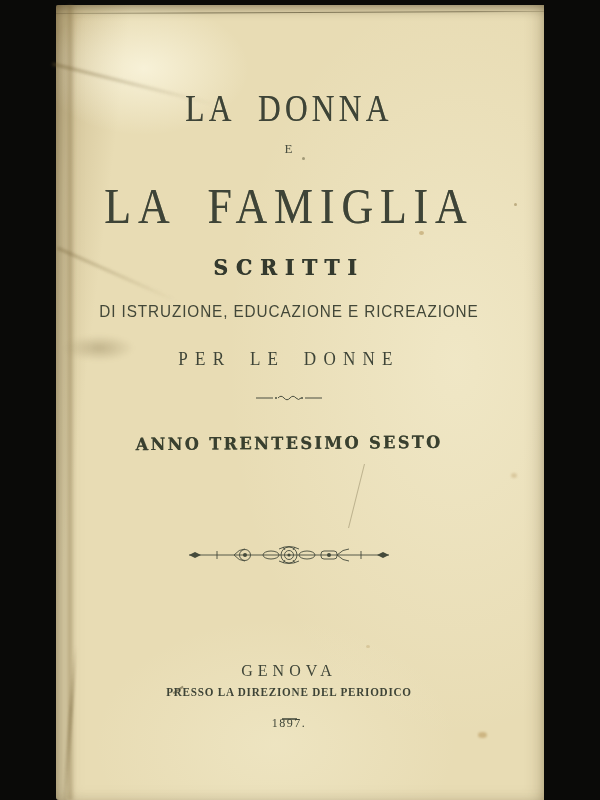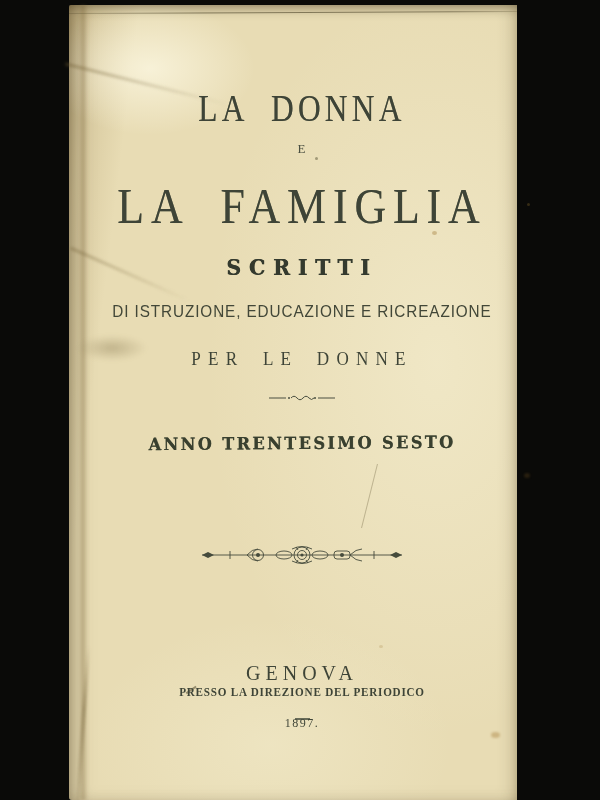--- a/index.html
+++ b/index.html
@@ -11,22 +11,22 @@
   }
   .scene {
     position: relative;
     width: 600px; height: 800px;
     background: #0a0a08;
     overflow: hidden;
   }
   
   .paper {
     position: absolute;
-    left: 69px; top: 5px;
-    width: 448px; height: 795px;
+    left: 56px; top: 5px;
+    width: 488px; height: 795px;
     background:
       radial-gradient(150px 95px at 18% 8%,  rgba(250,245,222,0.85), rgba(250,245,222,0) 70%),
       radial-gradient(320px 520px at 82% 45%, rgba(246,240,212,0.55), rgba(246,240,212,0) 72%),
       radial-gradient(260px 180px at 45% 93%, rgba(244,238,208,0.45), rgba(244,238,208,0) 70%),
       linear-gradient(97deg, rgba(150,126,76,0.50) 0%, rgba(155,132,82,0.22) 5%, rgba(160,138,88,0.0) 13%),
       #e8dcb4;
     box-shadow:
       inset 14px 0 22px -12px rgba(70,55,25,0.55),
       inset -10px 0 18px -10px rgba(90,75,40,0.45),
       inset 0 10px 14px -10px rgba(60,50,25,0.6);
@@ -138,21 +138,21 @@
     font-family: "DejaVu Serif", "Liberation Serif", serif;
     font-weight: bold;
     font-size: 17px; letter-spacing: 2.5px;
     transform: scaleX(0.95) rotate(-0.4deg);
     color: #39402f;
     text-shadow: 0.4px 0 0 rgba(57,64,47,0.8);
   }
   .fleuron-line { top: 538px; }
   .city {
     top: 657px;
-    font-size: 20px; letter-spacing: 5px;
+    font-size: 16px; letter-spacing: 5px;
     color: #3e4437;
   }
   .publisher {
     top: 681px;
     font-weight: bold;
     font-size: 11.5px; letter-spacing: 0.8px;
     transform: scaleX(0.97);
     color: #3e4437;
   }
   .imprint-divider-line { top: 701px; }

